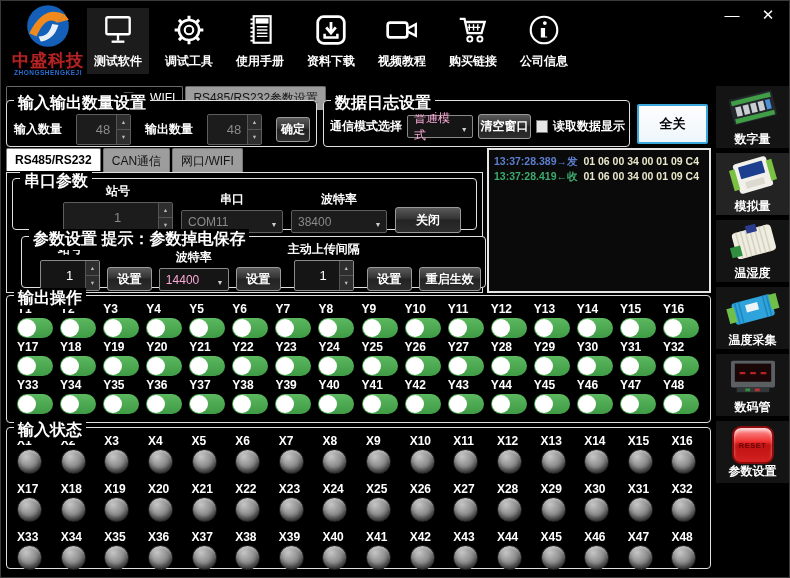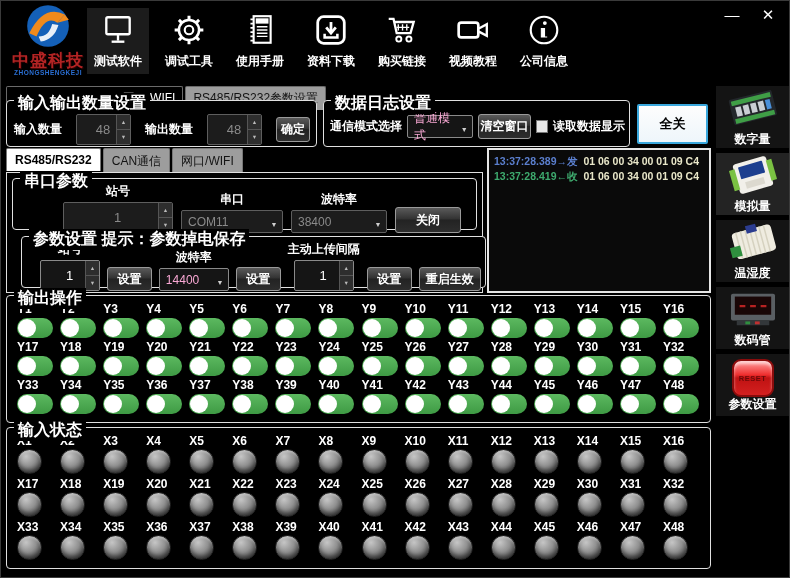--- a/index.html
+++ b/index.html
@@ -101,21 +101,21 @@
               row-gap:3px; }
   .out-cell { display:flex; flex-direction:column; align-items:flex-start; padding-left:2px; }
   .out-label { color:#fff; font-size:12px; font-weight:bold; line-height:13px; }
   .toggle { width:36px; height:20px; border-radius:10px; margin-top:2px; position:relative;
             background:linear-gradient(#5cb960,#3e9a44); cursor:pointer; }
   .toggle::after { content:""; position:absolute; left:1px; top:1px; width:18px; height:18px;
                    border-radius:50%; background:#fff; }
   
   #group-input { left:5px; top:426px; width:705px; height:142px; }
   .in-grid { display:grid; grid-template-columns:repeat(16,1fr); padding:7px 6px 0 8px;
-             row-gap:4px; }
+             row-gap:4px;gap:9px; }
   .in-cell { display:flex; flex-direction:column; align-items:flex-start; padding-left:2px; }
   .in-label { color:#fff; font-size:12px; font-weight:bold; line-height:13px; }
   .led { width:25px; height:25px; border-radius:50%; margin-top:1px; border:1px solid #222;
          background:radial-gradient(circle at 35% 28%, #c6c6c6, #909090 45%, #585858 78%, #3c3c3c);
          box-shadow:inset 0 -3px 4px rgba(0,0,0,.45), inset 0 2px 2px rgba(255,255,255,.35); }
   
   #sidebar { position:absolute; left:713px; top:85px; width:77px; height:493px;
              display:flex; flex-direction:column; align-items:center; gap:5px; background:#000; }
   .side-item { width:73px; height:62px; background:#141414; display:flex; flex-direction:column;
                align-items:center; justify-content:center; cursor:pointer; }
@@ -191,37 +191,37 @@
             <path d="M11.5 13.5 L16 19 l4.5-5.5" fill="none" stroke="#fff" stroke-width="2.6"></path>
             <path d="M10 19.5v3.5h12v-3.5" fill="none" stroke="#fff" stroke-width="2.4"></path>
           </svg>
         </span>
         <span class="tool-label">资料下载</span>
       </div>
 
       <div class="tool-item">
         <span class="tool-icon">
           <svg viewBox="0 0 32 32">
+            <rect x="2.5" y="9" width="18.5" height="14" rx="2.5" fill="none" stroke="#fff" stroke-width="2.5"></rect>
+            <path d="M21.5 14.5 L29 10.5 v11 L21.5 17.5" fill="none" stroke="#fff" stroke-width="2.2"></path>
+          </svg>
+        </span>
+        <span class="tool-label">视频教程</span>
+      </div>
+
+      <div class="tool-item">
+        <span class="tool-icon">
+          <svg viewBox="0 0 32 32">
             <path d="M3.5 5.5h4.5l3 13.5h13l3-10.5H9" fill="none" stroke="#fff" stroke-width="2.2"></path>
             <circle cx="13" cy="24.5" r="2.4" fill="none" stroke="#fff" stroke-width="1.8"></circle>
             <circle cx="22.5" cy="24.5" r="2.4" fill="none" stroke="#fff" stroke-width="1.8"></circle>
             <path d="M12.5 10.5v6 M16.5 10.5v6 M20.5 10.5v6 M10.8 13.5h12" stroke="#fff" stroke-width="1.3"></path>
           </svg>
         </span>
         <span class="tool-label">购买链接</span>
-      </div>
-
-      <div class="tool-item">
-        <span class="tool-icon">
-          <svg viewBox="0 0 32 32">
-            <rect x="2.5" y="9" width="18.5" height="14" rx="2.5" fill="none" stroke="#fff" stroke-width="2.5"></rect>
-            <path d="M21.5 14.5 L29 10.5 v11 L21.5 17.5" fill="none" stroke="#fff" stroke-width="2.2"></path>
-          </svg>
-        </span>
-        <span class="tool-label">视频教程</span>
       </div>
 
       <div class="tool-item">
         <span class="tool-icon">
           <svg viewBox="0 0 32 32">
             <circle cx="16" cy="16" r="12.5" fill="none" stroke="#fff" stroke-width="2"></circle>
             <path d="M15 9.5a1.8 1.8 0 1 0 3.6 0a1.8 1.8 0 1 0-3.6 0" fill="#fff"></path>
             <path d="M13.5 14.5h3v8h-3z M13 22.5h6" fill="#fff" stroke="#fff" stroke-width="1"></path>
           </svg>
         </span>
@@ -888,20 +888,35 @@
                 <path d="M15 9v28 M20 9v28 M25 9v28 M30 9v28 M35 9v28 M40 9v28 M45 9v28" stroke="#d6d2c0" stroke-width="1.6"></path>
                 <rect x="26" y="5" width="11" height="8" fill="#2b3c8f"></rect>
                 <rect x="5" y="23" width="11" height="11" fill="#2f8f3e"></rect>
               </g>
             </svg></span>
 
         </div>
         <div class="side-label">温湿度</div>
       </div>
 
+      <div class="side-item">
+        <div class="side-img img-temp">
+          <span class="side-img-icon"><svg viewBox="0 0 60 46">
+              <g transform="rotate(-15 30 23)">
+                <rect x="9" y="12" width="42" height="23" rx="3" fill="#2fa3dc"></rect>
+                <path d="M13 12v23 M17 12v23 M43 12v23 M47 12v23" stroke="#1d86bb" stroke-width="1.6"></path>
+                <rect x="3" y="16" width="8" height="16" fill="#6fbf49"></rect>
+                <rect x="49" y="13" width="8" height="16" fill="#6fbf49"></rect>
+                <rect x="23" y="17" width="13" height="8" fill="#eef3f8"></rect>
+              </g>
+            </svg></span>
+
+        </div>
+        <div class="side-label">温度采集</div>
+      </div>
 
       <div class="side-item">
         <div class="side-img img-display">
           <span class="side-img-icon"><svg viewBox="0 0 60 46">
               <rect x="7" y="7" width="46" height="28" rx="2" fill="#5a5f63"></rect>
               <rect x="11" y="10" width="38" height="19" fill="#190606"></rect>
               <path d="M16 20h6 M27 20h6 M38 20h6" stroke="#b82222" stroke-width="2.4"></path>
               <rect x="13" y="35" width="34" height="5" fill="#33373a"></rect>
               <rect x="22" y="36" width="5" height="3" fill="#2f8f3e"></rect>
               <rect x="32" y="36" width="5" height="3" fill="#c03030"></rect>

